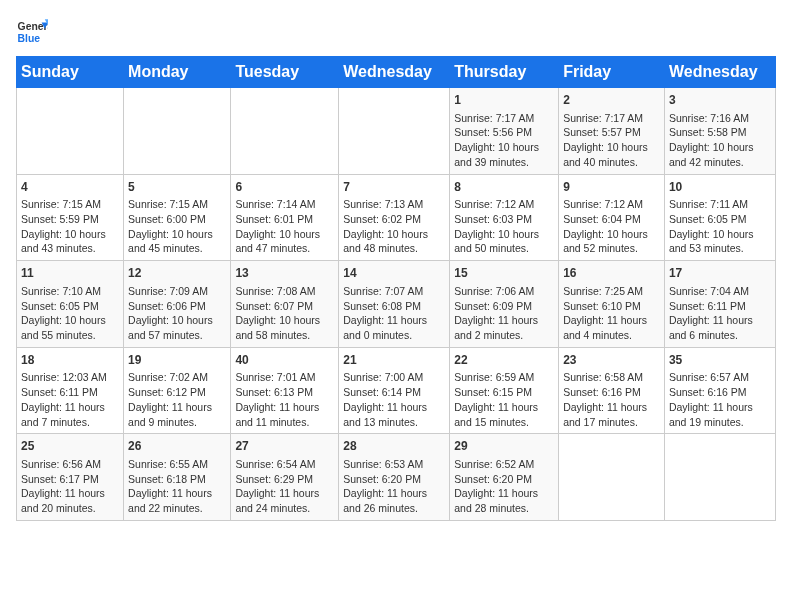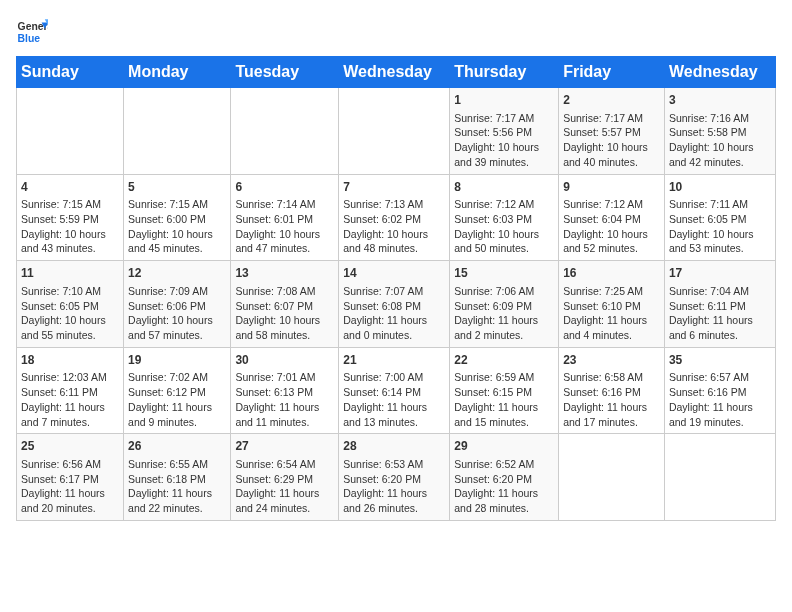--- a/index.html
+++ b/index.html
@@ -246,21 +246,21 @@
           <div>and 7 minutes.</div>
         </td>
         <td>
           <span class="day-num">19</span>
           <div>Sunrise: 7:02 AM</div>
           <div>Sunset: 6:12 PM</div>
           <div>Daylight: 11 hours</div>
           <div>and 9 minutes.</div>
         </td>
         <td>
-          <span class="day-num">30</span>
+          <span class="day-num">40</span>
           <div>Sunrise: 7:01 AM</div>
           <div>Sunset: 6:13 PM</div>
           <div>Daylight: 11 hours</div>
           <div>and 11 minutes.</div>
         </td>
         <td>
           <span class="day-num">21</span>
           <div>Sunrise: 7:00 AM</div>
           <div>Sunset: 6:14 PM</div>
           <div>Daylight: 11 hours</div>

